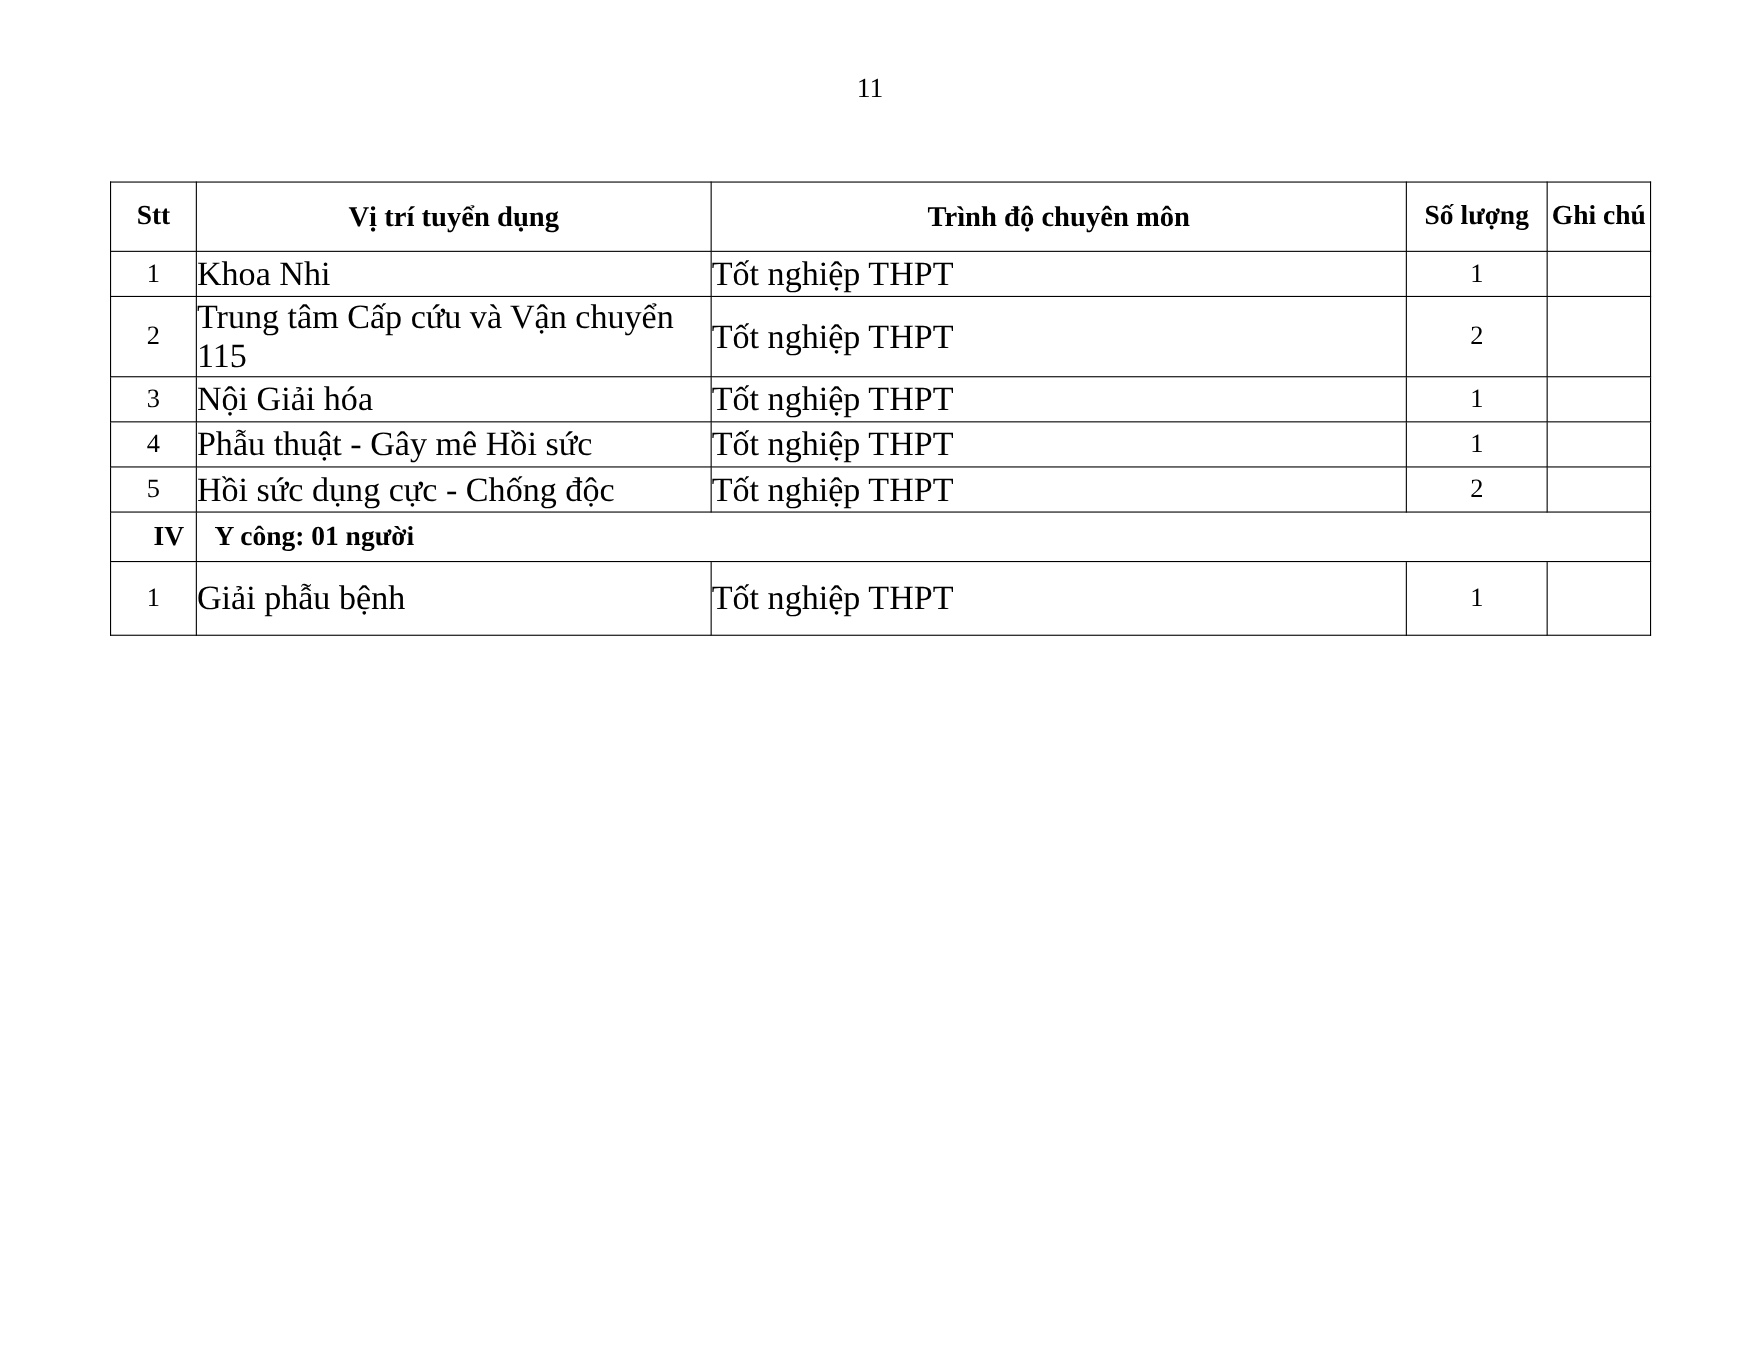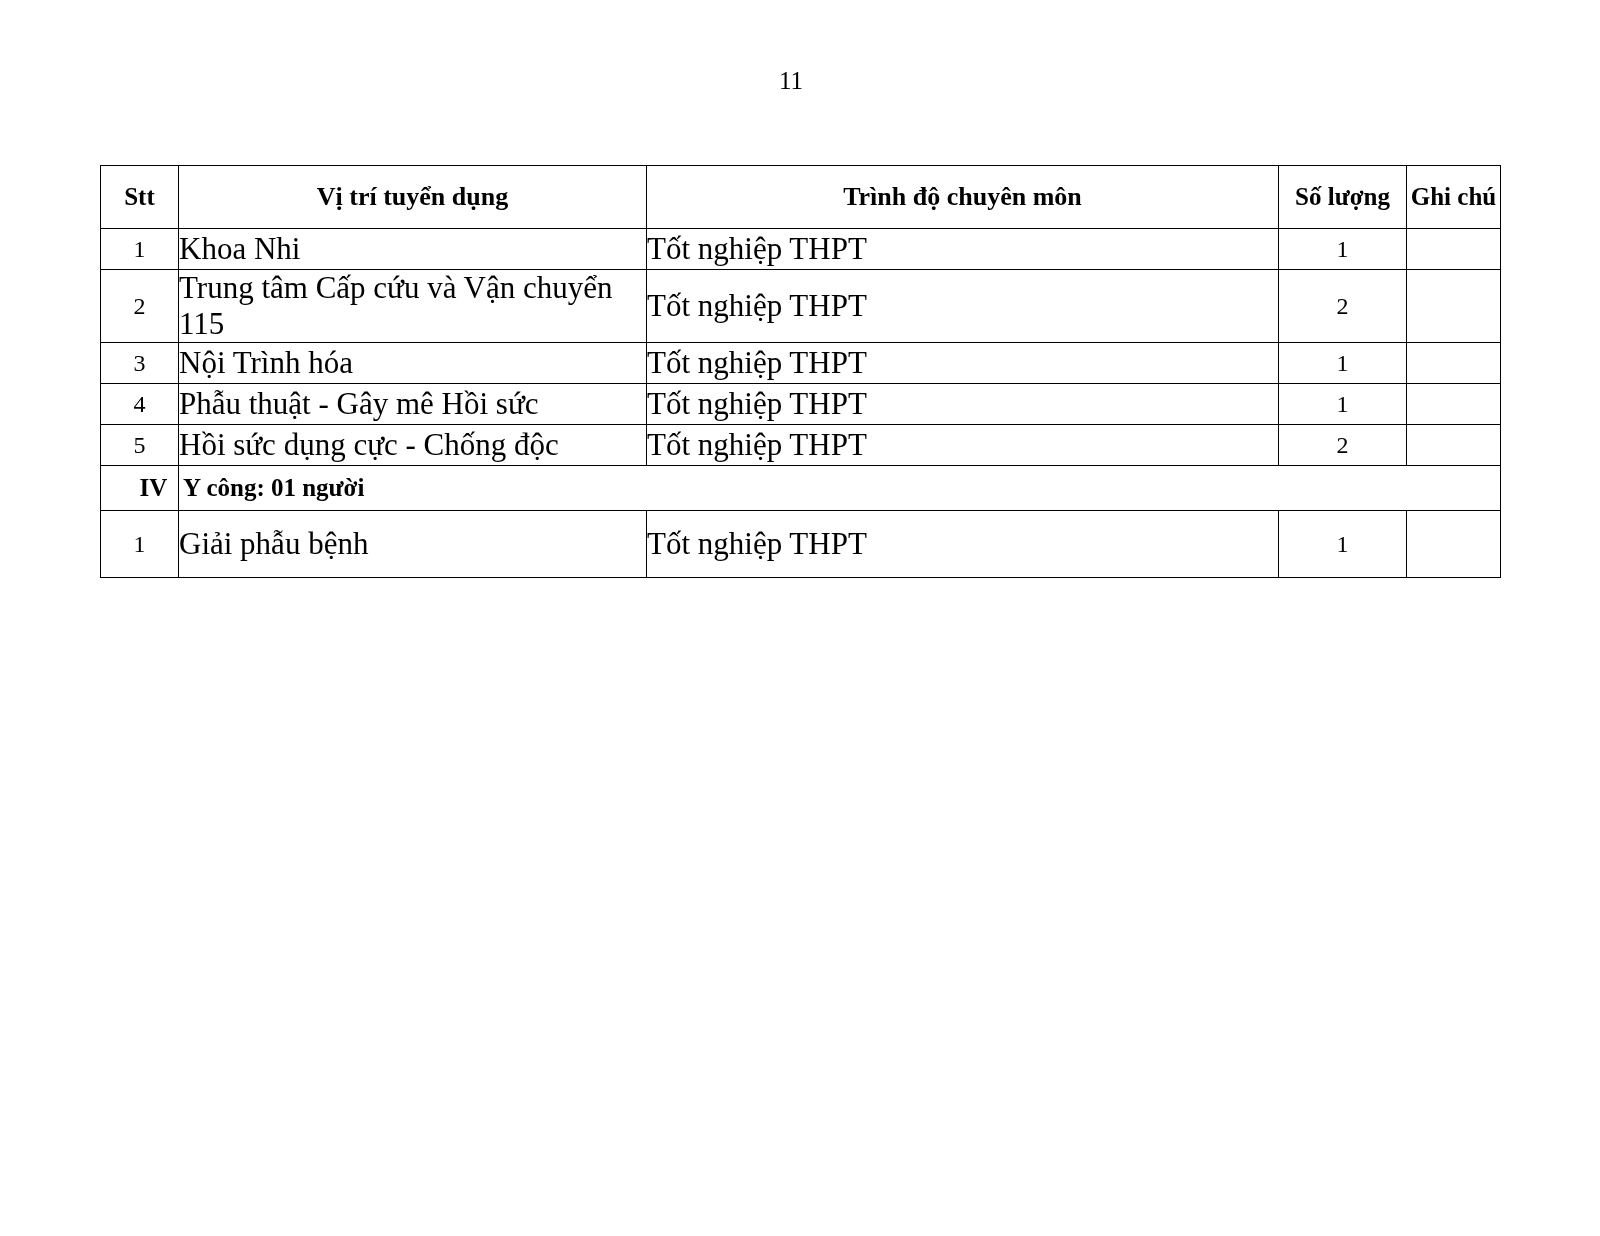--- a/index.html
+++ b/index.html
@@ -90,21 +90,21 @@
   tr.section td {
     font-weight: bold;
     height: 44px;
     padding-left: 28px;
   }
   tr.section td.stt {
     font-weight: bold;
     font-size: 25px;
   }
   tr.section td.sec-label {
-    padding-left: 4px;
+    padding-left: 16px;
     font-size: 25px;
   }
   tr.tall td {
     height: 66px;
   }
   tr.normal td {
     height: 40px;
   }
 </style>
 </head>
@@ -145,21 +145,21 @@
         <tr class="normal">
           <td class="stt">2</td>
           <td class="pos">Trung tâm Cấp cứu và Vận chuyển 115</td>
           <td class="qual">Tốt nghiệp THPT</td>
           <td class="qty">2</td>
           <td class="note"></td>
         </tr>
 
         <tr class="normal">
           <td class="stt">3</td>
-          <td class="pos">Nội Trình hóa</td>
+          <td class="pos">Nội Giải hóa</td>
           <td class="qual">Tốt nghiệp THPT</td>
           <td class="qty">1</td>
           <td class="note"></td>
         </tr>
 
         <tr class="normal">
           <td class="stt">4</td>
           <td class="pos">Phẫu thuật - Gây mê Hồi sức</td>
           <td class="qual">Tốt nghiệp THPT</td>
           <td class="qty">1</td>

